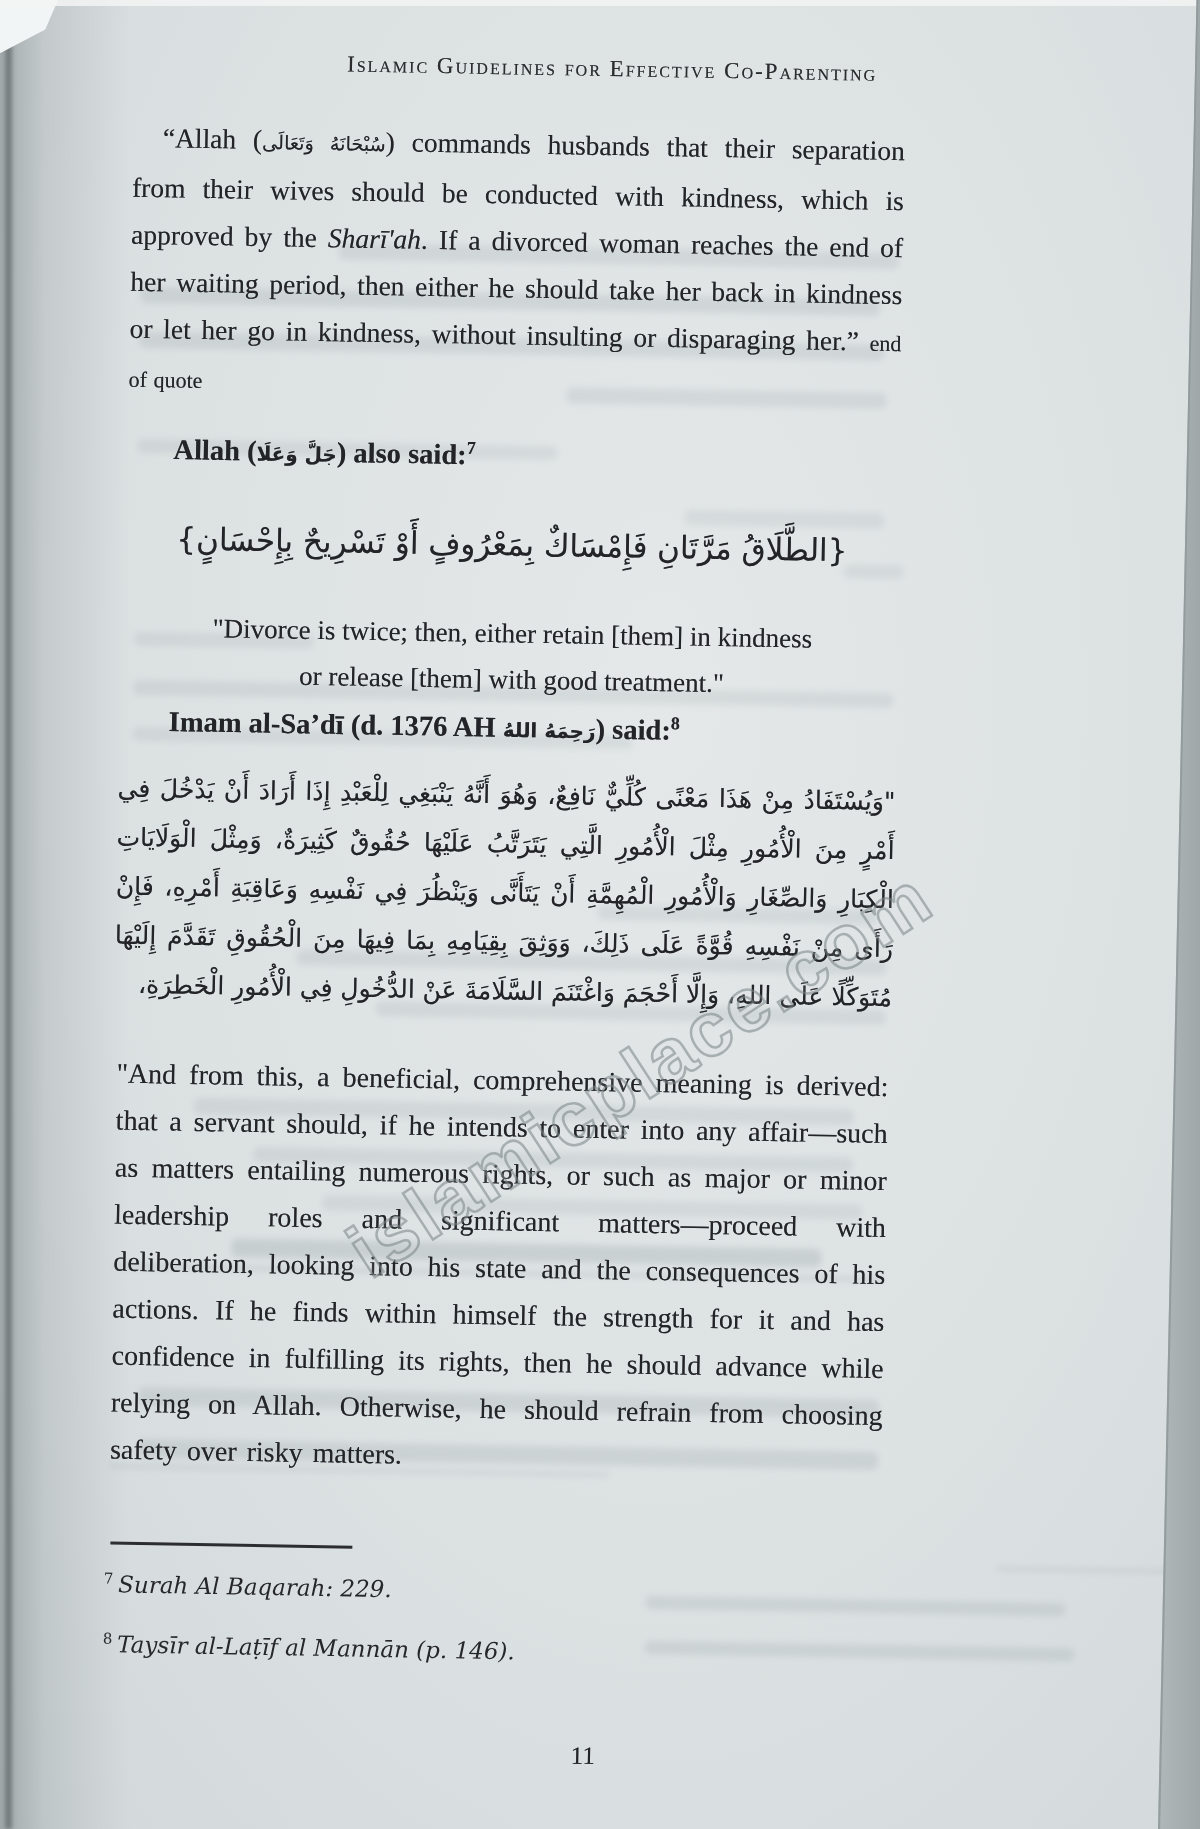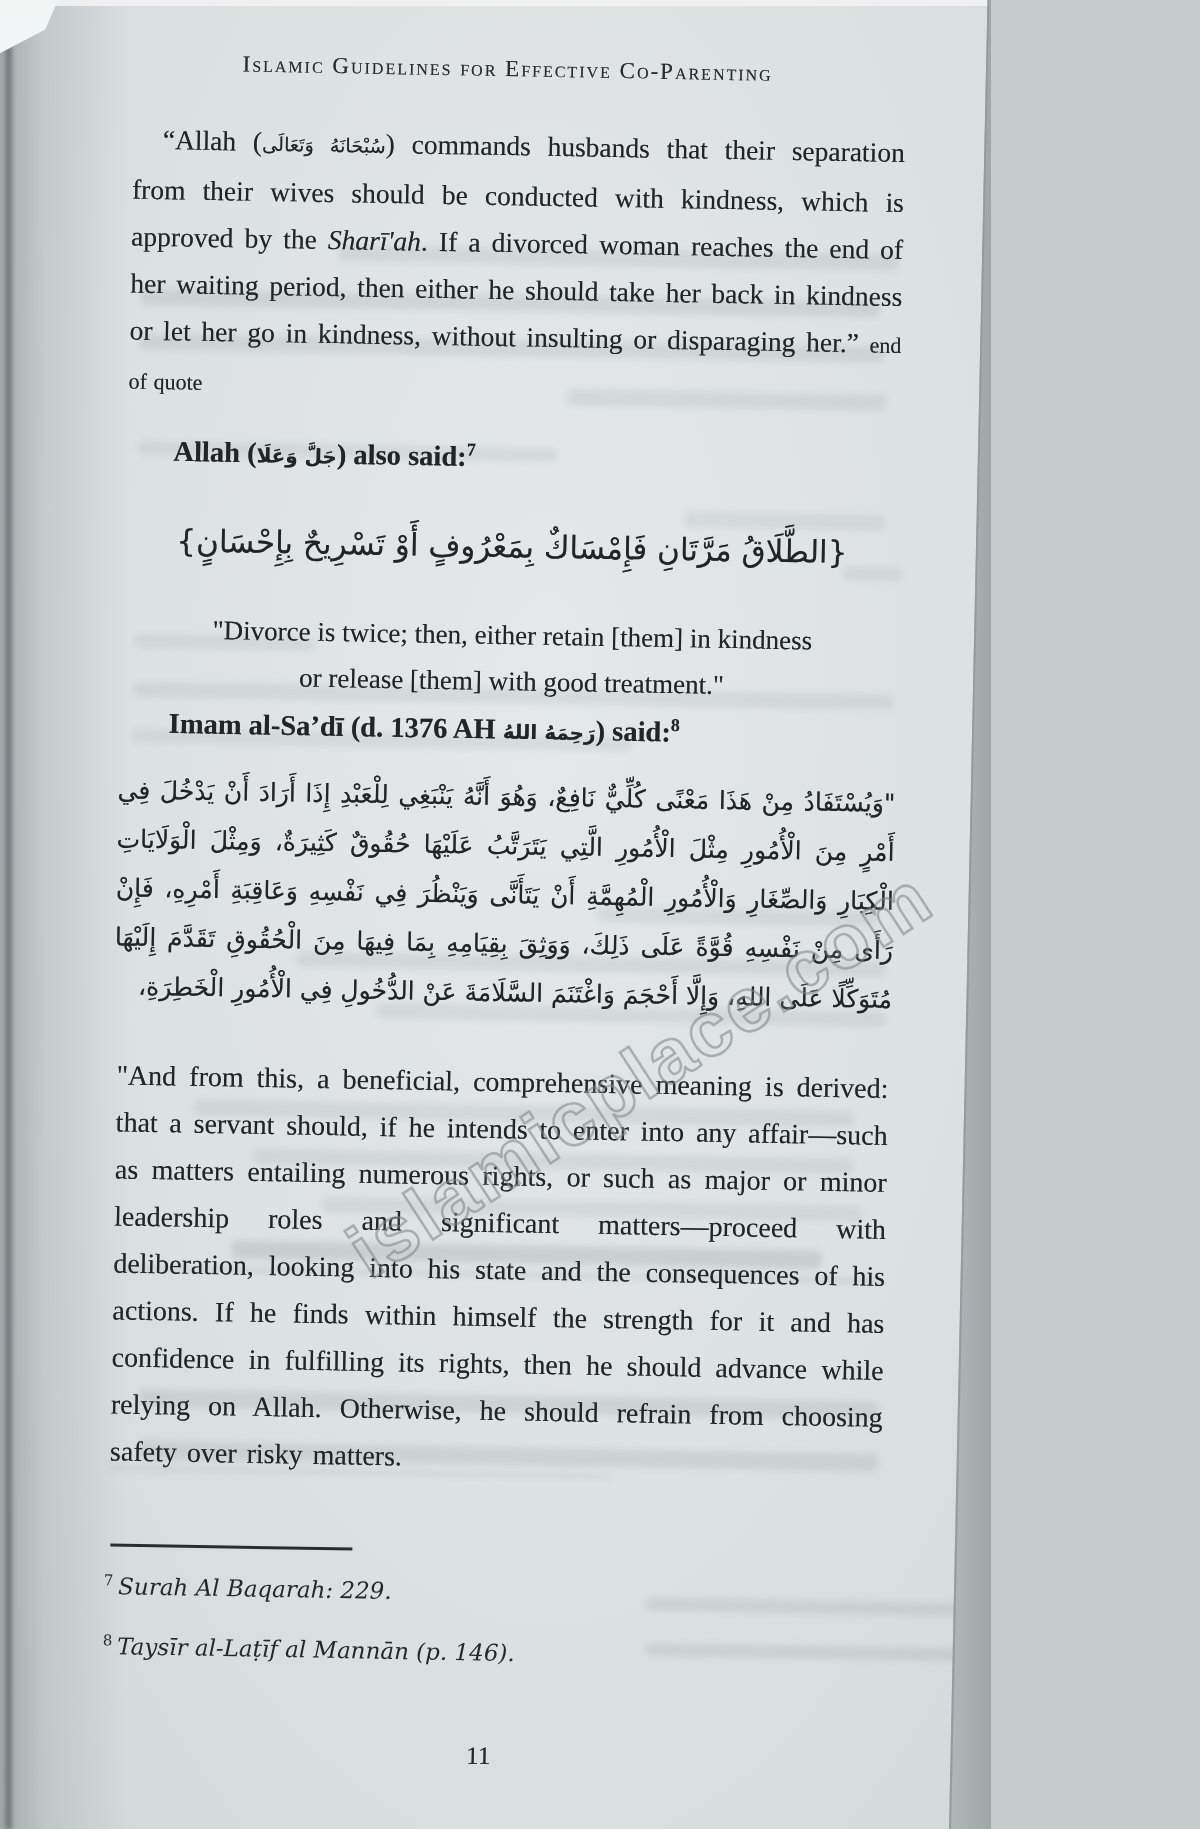--- a/index.html
+++ b/index.html
@@ -1,16 +1,16 @@
 <!DOCTYPE html>
 <html><head>
 <meta charset="utf-8">
 <style>
   html,body{margin:0;padding:0;width:1200px;height:1829px;overflow:hidden;background:#c6cccd;}
-  .photo{position:relative;width:991px;height:1829px;overflow:hidden;
+  .photo{position:relative;width:1200px;height:1829px;overflow:hidden;
     background:radial-gradient(ellipse at 55% 38%, #e4e8e9 0%, #dce1e2 55%, #d2d8d9 100%);}
   .top-strip{position:absolute;top:0;left:0;right:0;height:6px;background:#f3f5f5;opacity:.85;z-index:6;}
   .corner-tl{position:absolute;top:0;left:0;width:58px;height:92px;background:#f2f5f5;
     clip-path:polygon(0 0,100% 0,78% 32%,0 58%);z-index:6;}
   .gutter{position:absolute;top:0;left:0;bottom:0;width:130px;z-index:4;pointer-events:none;
     background:linear-gradient(to right, rgba(92,102,104,0.42), rgba(92,102,104,0.16) 34%, rgba(92,102,104,0) 100%);}
   .gutter-crease{position:absolute;top:0;bottom:0;left:5px;width:7px;background:rgba(64,72,74,0.5);
     filter:blur(2px);z-index:5;}
   .edge-right{position:absolute;top:0;right:0;width:70px;height:100%;z-index:6;
     background:linear-gradient(to right,#bcc3c4,#9fa7a8);

